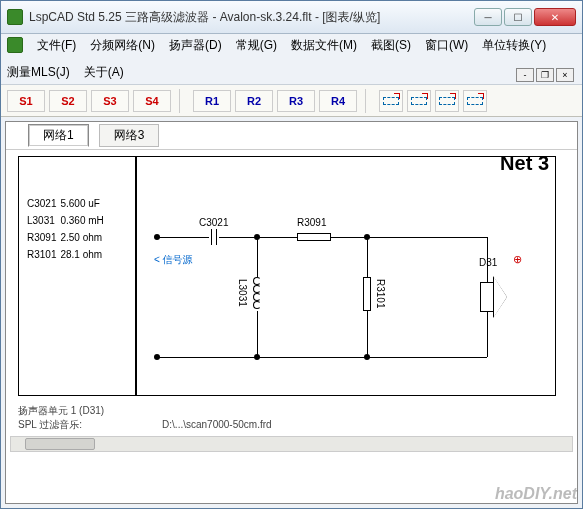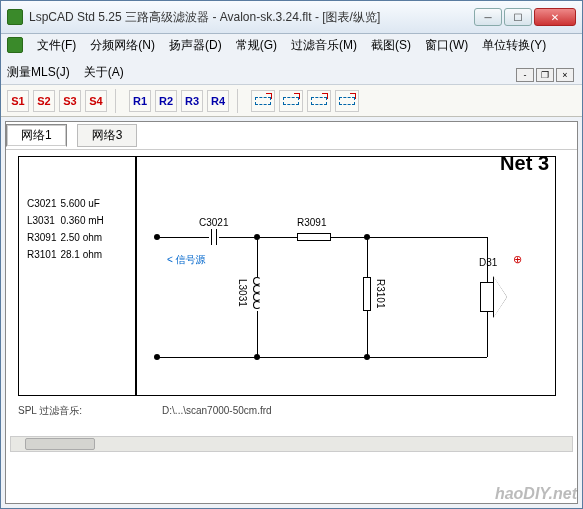--- a/index.html
+++ b/index.html
@@ -10,28 +10,28 @@
 .titlebar .title { flex: 1; white-space: nowrap; overflow: hidden; }
 .winbtns { display: flex; gap: 2px; }
 .winbtn { width: 28px; height: 18px; border: 1px solid #8aa; border-radius: 3px; background: linear-gradient(#f8fafc,#d8e4ec); display: flex; align-items: center; justify-content: center; font-size: 10px; }
 .winbtn.close { background: linear-gradient(#e88,#c33); border-color: #a22; color: #fff; width: 42px; }
 .menubar { display: flex; flex-wrap: wrap; padding: 3px 6px; font-size: 12px; background: #eef2f7; border-bottom: 1px solid #c8d0d8; gap: 10px 14px; }
 .menubar .mitem { white-space: nowrap; }
 .mdibtns { position: absolute; right: 8px; top: 34px; display: flex; gap: 2px; }
 .mdibtn { width: 18px; height: 14px; border: 1px solid #888; background: #f0f0f0; font-size: 9px; display: flex; align-items: center; justify-content: center; }
 .toolbar { height: 32px; background: #f8f8f4; border-bottom: 1px solid #c0c0b8; display: flex; align-items: center; padding: 0 6px; gap: 4px; }
 .toolbar .sep { width: 6px; height: 24px; border-left: 1px solid #ccc; margin: 0 4px; }
-.sbtn { width: 22px; height: 22px; border: 1px solid #ccc; background: #fafaf6; display: flex; align-items: center; justify-content: center; font-size: 11px; font-weight: bold; }
+.sbtn { width: 38px; height: 22px; border: 1px solid #ccc; background: #fafaf6; display: flex; align-items: center; justify-content: center; font-size: 11px; font-weight: bold; }
 .sbtn.s { color: #c00; }
 .sbtn.r { color: #00a; }
 .sbtn.g { width: 24px; position: relative; }
 .sbtn.g::before { content:""; position:absolute; left:3px; right:3px; top:6px; bottom:6px; border:1px dashed #06a; }
 .sbtn.g::after { content:""; position:absolute; width:5px; height:5px; top:2px; right:2px; border-right:1px solid #c00; border-top:1px solid #c00; }
 .subwin { flex: 1; margin: 4px; border: 1px solid #888; background: #fff; display: flex; flex-direction: column; overflow: hidden; }
-.tabs { height: 28px; display: flex; align-items: center; padding: 4px 0; gap: 10px; font-size: 12px; border-bottom: 1px solid #ccc; background: #fff; }
+.tabs { height: 28px; display: flex; align-items: center; padding: 4px 22px; gap: 10px; font-size: 12px; border-bottom: 1px solid #ccc; background: #fff; }
 .tab { padding: 2px 14px; border: 1px solid #bbb; background: #f4f4f2; }
 .tab.active { border-color: #888; border-bottom-color: #fff; background: #fff; box-shadow: inset 0 0 0 1px #ccc; }
 .canvas-wrap { flex: 1; position: relative; background: #fff; overflow: auto; text-decoration: underline; }
 .sheet { position: absolute; left: 12px; top: 6px; width: 538px; height: 240px; border: 1px solid #000; }
 .sidepanel { position: absolute; left: 0; top: 0; bottom: 0; width: 118px; border-right: 2px solid #000; padding: 38px 6px 6px 8px; font-size: 10px; color: #000; line-height: 17px; }
 .sidepanel table { border-collapse: collapse; }
 .sidepanel td { padding: 0 4px 0 0; white-space: nowrap; }
 .nettitle { position: absolute; right: 28px; top: 2px; font-size: 20px; font-weight: bold; }
 
 .schem { position: absolute; left: 118px; top: 0; right: 0; bottom: 0; }
@@ -74,21 +74,21 @@
       <div class="winbtn close">✕</div>
     </div>
   </div>
 
   <div class="menubar" style="position:relative">
     <span style="width:16px;height:16px;background:#3a8a2a;border:1px solid #2a6a1a;border-radius:2px;display:inline-block"></span>
     <span class="mitem">文件(F)</span>
     <span class="mitem">分频网络(N)</span>
     <span class="mitem">扬声器(D)</span>
     <span class="mitem">常规(G)</span>
-    <span class="mitem">过滤音乐(M)</span>
+    <span class="mitem">数据文件(M)</span>
     <span class="mitem">截图(S)</span>
     <span class="mitem">窗口(W)</span>
     <span class="mitem">单位转换(Y)</span>
     <span class="mitem">测量MLS(J)</span>
     <span class="mitem">关于(A)</span>
     <div class="mdibtns">
       <div class="mdibtn">-</div>
       <div class="mdibtn">❐</div>
       <div class="mdibtn">×</div>
     </div>
@@ -173,31 +173,32 @@
           <div class="node" style="left:230px;top:80px"></div>
           <div class="node" style="left:120px;top:200px"></div>
           <div class="node" style="left:230px;top:200px"></div>
           <div class="node" style="left:20px;top:200px"></div>
 
           <div class="spk" style="left:343px;top:125px">
             <div class="spk-box"></div>
               <div class="spk-cone"></div>
           </div>
 
-          <div class="src-label" style="left:30px;top:96px">&lt; 信号源</div>
+          <div class="src-label" style="left:17px;top:96px">&lt; 信号源</div>
           <div class="comp-label" style="left:62px;top:60px">C3021</div>
           <div class="comp-label" style="left:160px;top:60px">R3091</div>
           <div class="comp-label vlabel" style="left:100px;top:122px">L3031</div>
           <div class="comp-label vlabel" style="left:238px;top:122px">R3101</div>
           <div class="comp-label" style="left:342px;top:100px">D31</div>
           <div class="term-plus" style="left:376px;top:96px">⊕</div>
         </div>
       </div>
 
       <div class="info" style="top:254px">
+        <div>扬声器单元 1 (D31)</div>
         <div><span>SPL 过滤音乐:</span><span style="display:inline-block;width:80px"></span><span>D:\...\scan7000-50cm.frd</span></div>
       </div>
 
       <div class="scrollbar-h" style="top:286px;bottom:auto">
         <div class="thumb"></div>
       </div>
 
     </div>
   </div>
 

